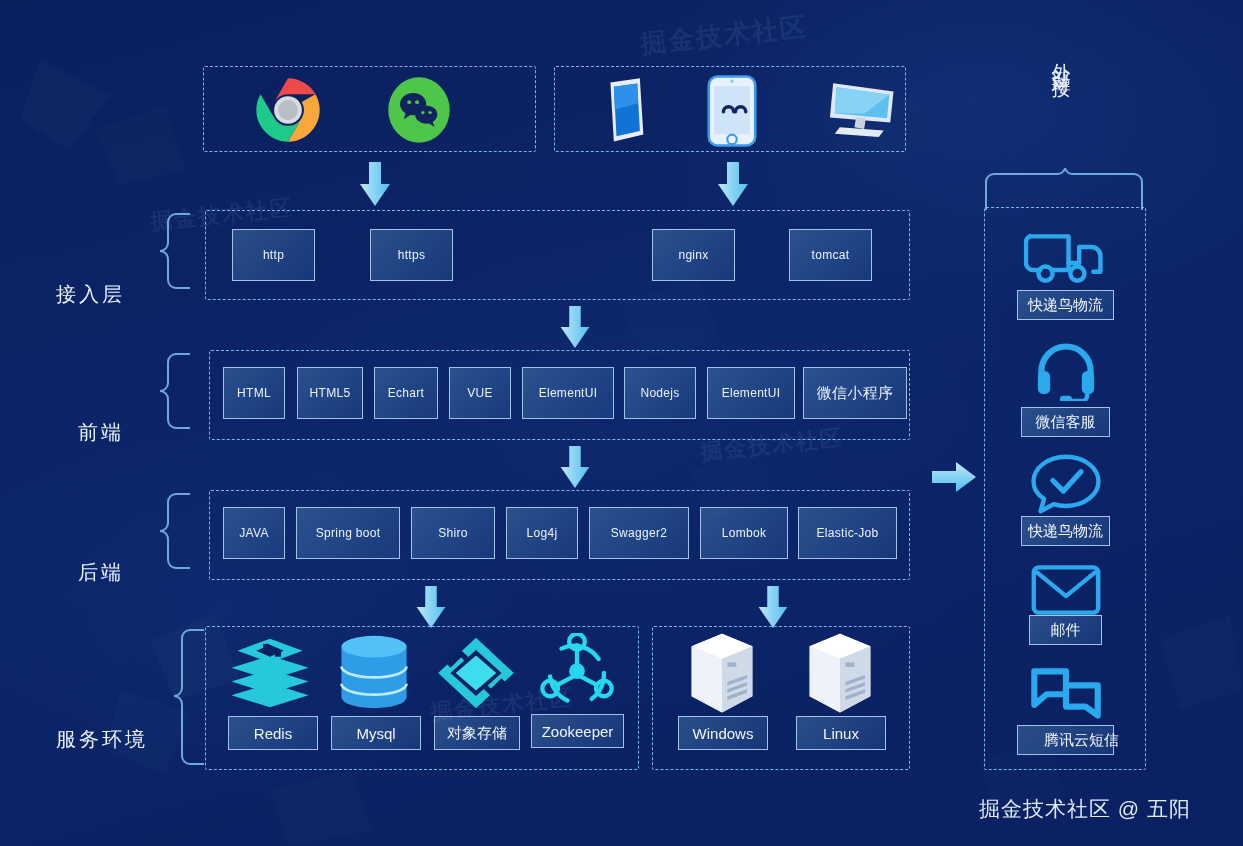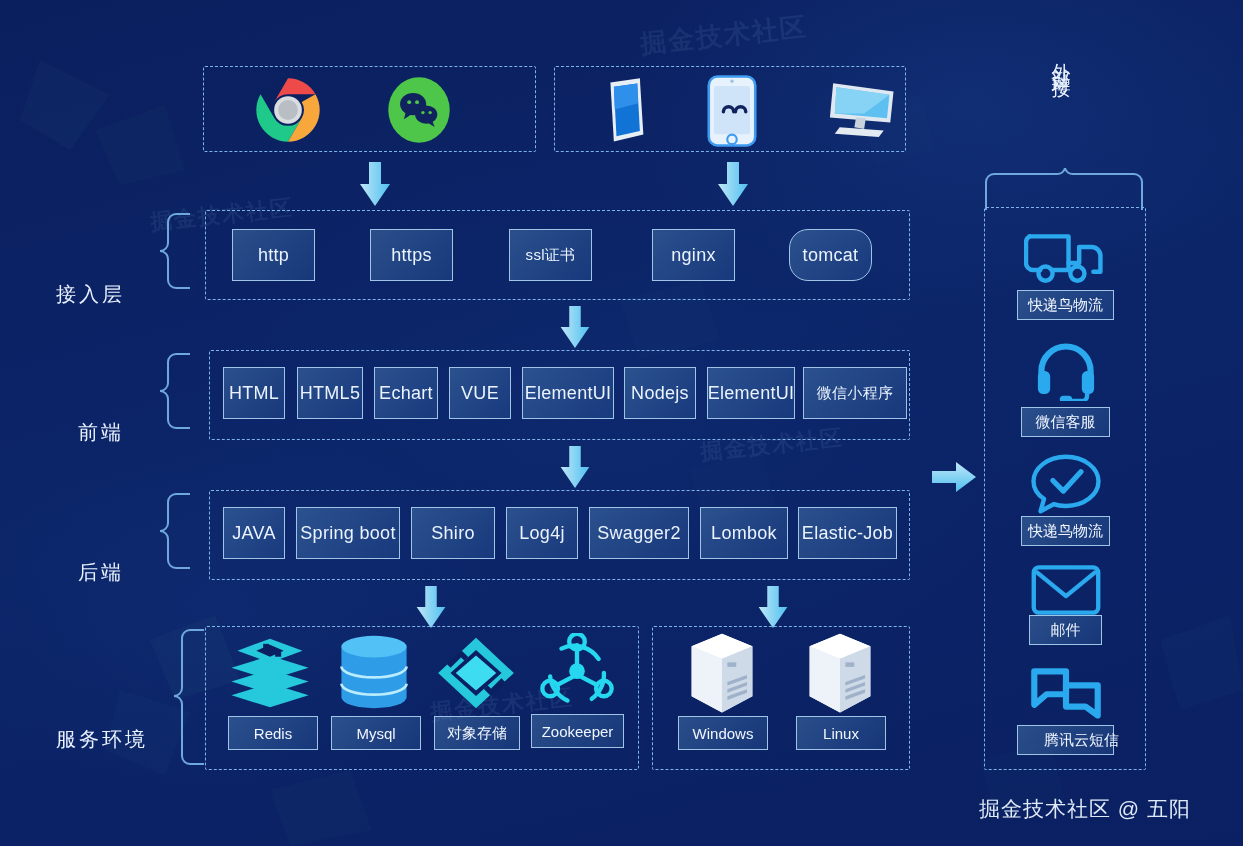--- a/index.html
+++ b/index.html
@@ -28,21 +28,21 @@
     border-radius: 2px;
   }
 
   
   .chip {
     position: absolute;
     display: flex; align-items: center; justify-content: center;
     background: linear-gradient(135deg, rgba(86,140,190,.42), rgba(50,100,165,.30));
     border: 1px solid #9fc4e6;
     color: #eaf3ff;
-    font-size: 18px;
+    font-size: 12px;
     letter-spacing: .3px;
     white-space: nowrap;
   }
   .chip.cn { font-size: 15px; }
 
   
   .seclabel {
     position: absolute;
     color: #e9f2ff;
     font-size: 20px;
@@ -176,23 +176,22 @@
   </svg>
 
   <div class="seclabel" style="left:56px;top:243px;">接入层</div>
   <svg class="brace" style="left:152px;top:212px;" width="40" height="86">
     <path d="M38 2 H24 a8 8 0 0 0 -8 8 V31 a8 8 0 0 1 -8 8 a8 8 0 0 1 8 8 V68 a8 8 0 0 0 8 8 H38" fill="none" stroke="#6fa8dd" stroke-width="2"></path>
   </svg>
   <div class="dashbox" style="left:205px;top:210px;width:705px;height:90px;"></div>
 
   <div class="chip" style="left:232px;top:229px;width:83px;height:52px;">http</div>
   <div class="chip" style="left:370px;top:229px;width:83px;height:52px;">https</div>
-  <div class="chip cn" style="left:509px;top:229px;width:83px;height:52px;">ssl证书</div>
   <div class="chip" style="left:652px;top:229px;width:83px;height:52px;">nginx</div>
-  <div class="chip" style="left:789px;top:229px;width:83px;height:52px;border-radius:19px;">tomcat</div>
+  <div class="chip" style="left:789px;top:229px;width:83px;height:52px;">tomcat</div>
 
   <svg class="arrow" style="left:558px;top:306px;" width="34" height="44" viewBox="0 0 34 46">
     <polygon points="11,0 23,0 23,22 32,22 17,44 2,22 11,22" fill="url(#ag1)"></polygon>
   </svg>
 
   <div class="seclabel" style="left:78px;top:381px;">前端</div>
   <svg class="brace" style="left:152px;top:352px;" width="40" height="86">
     <path d="M38 2 H24 a8 8 0 0 0 -8 8 V31 a8 8 0 0 1 -8 8 a8 8 0 0 1 8 8 V68 a8 8 0 0 0 8 8 H38" fill="none" stroke="#6fa8dd" stroke-width="2"></path>
   </svg>
   <div class="dashbox" style="left:209px;top:350px;width:701px;height:90px;"></div>

